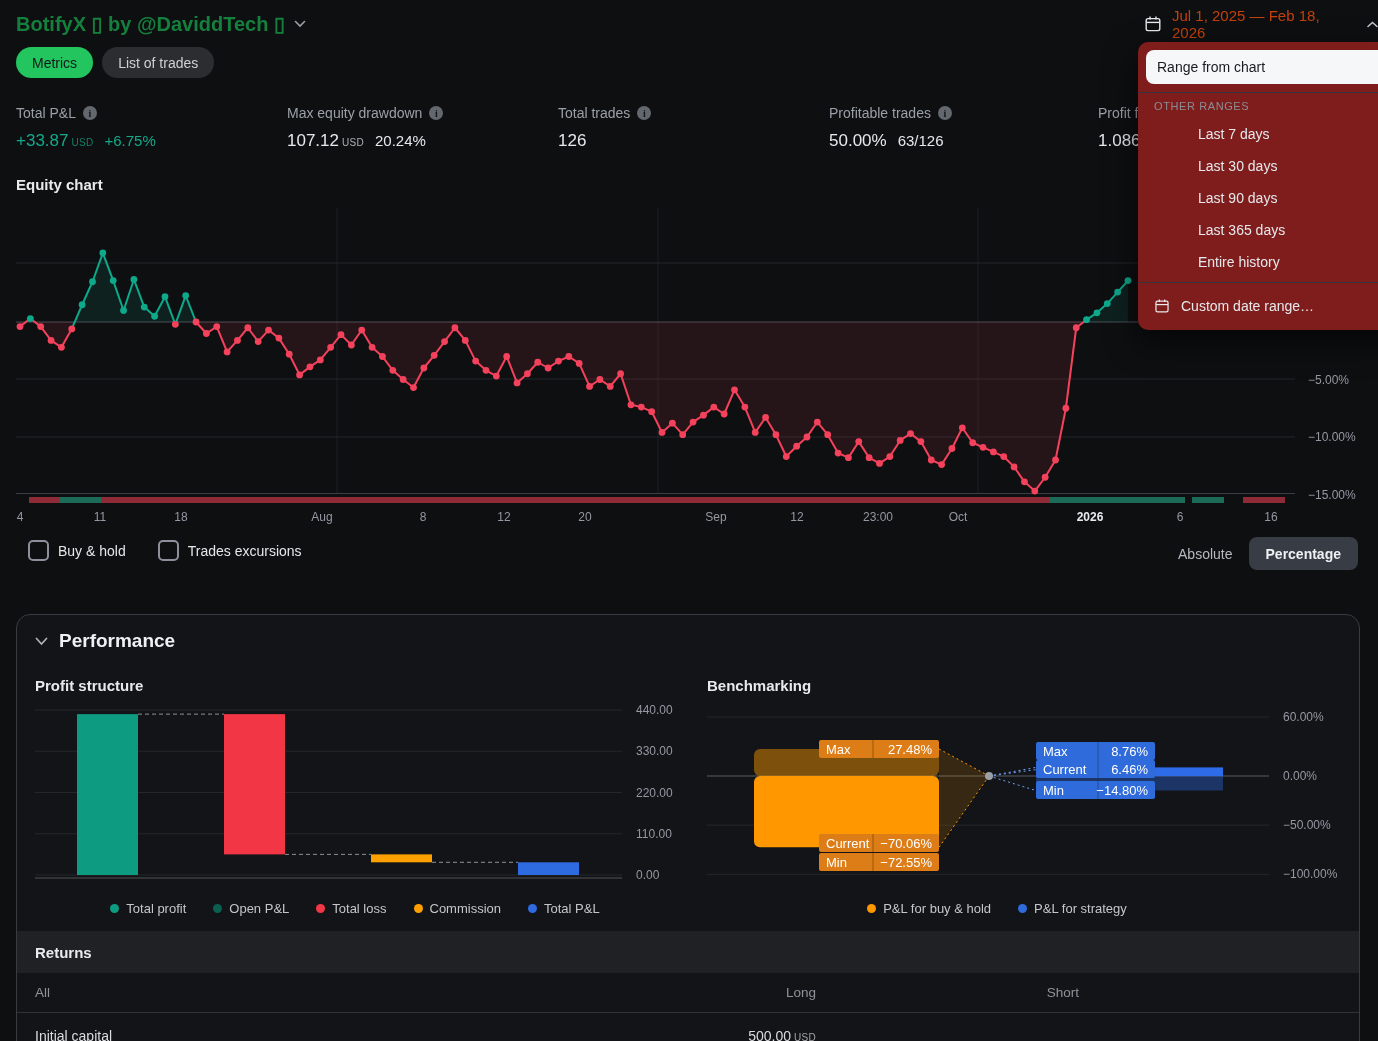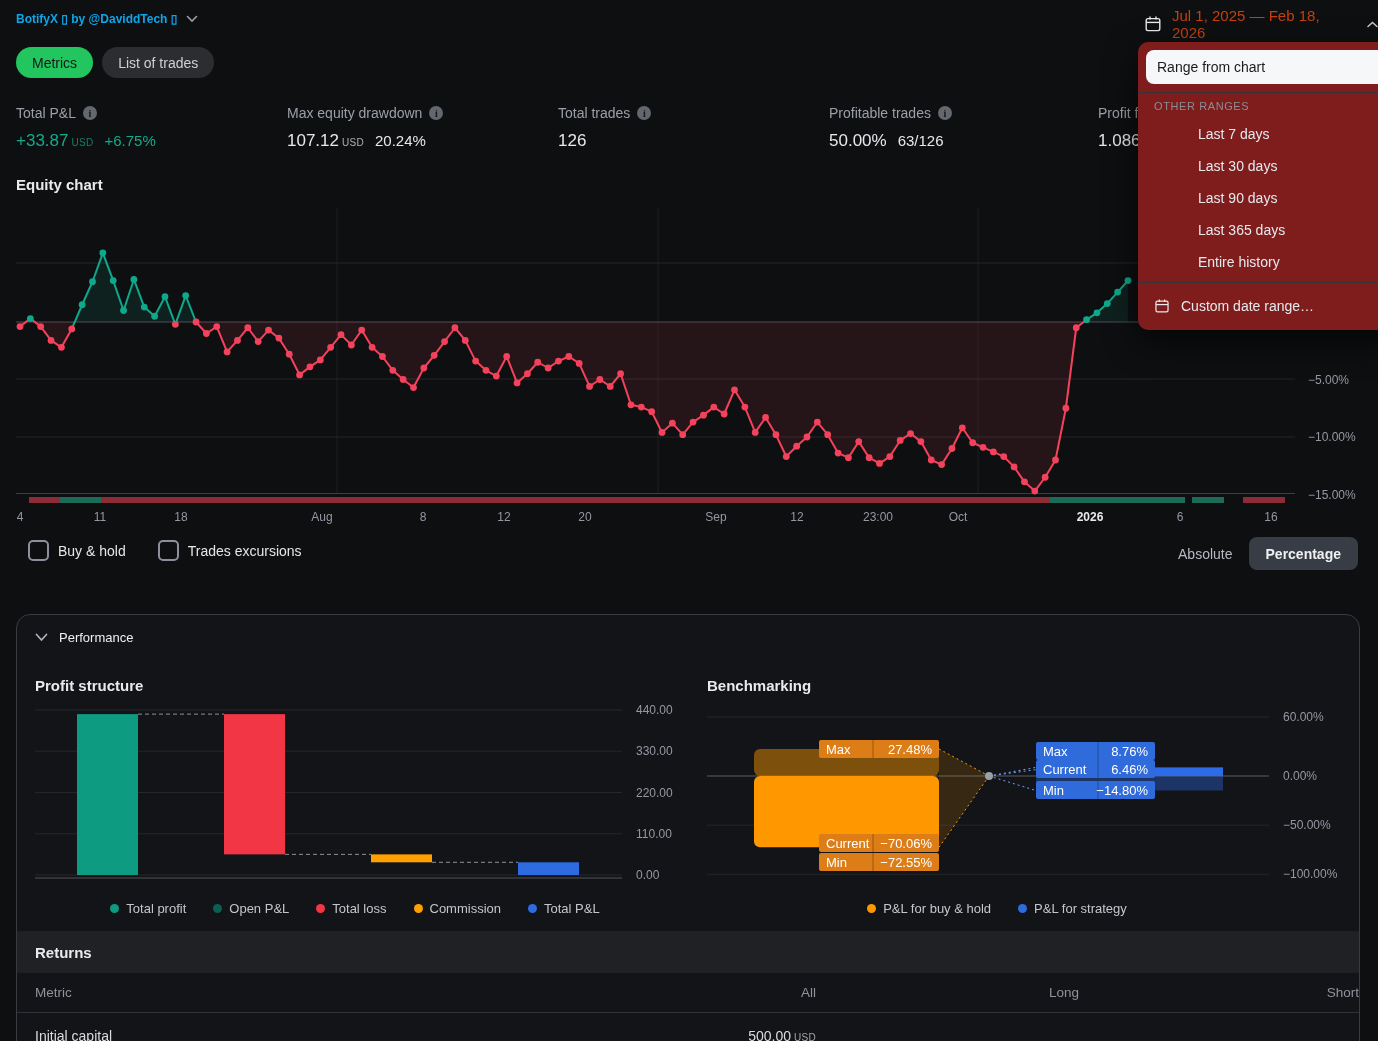--- a/index.html
+++ b/index.html
@@ -1,20 +1,20 @@
 <!DOCTYPE html>
 <html><head>
 <meta charset="utf-8">
 <style>
   html,body{margin:0;padding:0;background:#0b0c0d;overflow:hidden;}
   .page{position:relative;width:1378px;height:1041px;overflow:hidden;background:#0e0f11;
         font-family:"Liberation Sans",sans-serif;-webkit-font-smoothing:antialiased;}
   
   .title-row{position:absolute;left:16px;top:12px;display:flex;align-items:center;gap:9px;}
-  .title{font-size:12px;font-weight:bold;color:#0ea5e9;}
+  .title{font-size:20px;font-weight:bold;color:#15803d;}
   .tabs{position:absolute;left:16px;top:47px;display:flex;gap:9px;}
   .tab{height:31px;padding:0 16px;border-radius:16px;display:flex;align-items:center;
        font-size:14px;background:#2c2d31;color:#cdd0d5;cursor:pointer;}
   .tab.active{background:#22c55e;color:#17181a;}
   
   .metric{position:absolute;top:104px;width:262px;}
   .metric .lbl{display:flex;align-items:center;gap:7px;font-size:14px;color:#9aa0a8;height:18px;}
   .info{width:14px;height:14px;border-radius:50%;background:#63676e;color:#141519;font-size:10px;
         font-weight:bold;display:inline-flex;align-items:center;justify-content:center;
         font-family:"Liberation Serif",serif;cursor:pointer;}
@@ -29,21 +29,21 @@
   .cb{display:flex;align-items:center;gap:9px;font-size:14px;color:#e4e6e9;cursor:pointer;}
   .cb .box{width:17px;height:17px;border:2px solid #8b909c;border-radius:5px;background:transparent;}
   .scale{position:absolute;top:537px;right:20px;display:flex;align-items:center;gap:16px;}
   .scale .abs{font-size:14px;color:#b6b9c1;cursor:pointer;}
   .scale .pct{height:33px;padding:0 17px;border-radius:8px;background:#383c45;color:#eef0f2;
               font-weight:bold;font-size:14px;display:flex;align-items:center;cursor:pointer;}
   
   .card{position:absolute;left:16px;top:614px;width:1344px;height:490px;border:1px solid #3a3b40;
         border-radius:14px;background:#131417;box-sizing:border-box;overflow:hidden;}
   .card-header{position:absolute;left:18px;top:15px;display:flex;align-items:center;gap:11px;cursor:pointer;}
-  .card-title{font-size:13px;font-weight:normal;color:#eef0f2;}
+  .card-title{font-size:19px;font-weight:bold;color:#eef0f2;}
   .sub{position:absolute;top:62px;font-size:15px;font-weight:bold;color:#e7e9eb;}
   #profit-sub{left:18px;} #bench-sub{left:690px;}
   #profit-svg{position:absolute;left:18px;top:82px;}
   #bench-svg{position:absolute;left:690px;top:86px;}
   .legend{position:absolute;top:286px;display:flex;justify-content:center;gap:27px;font-size:13px;color:#c3c6cc;}
   #profit-legend{left:18px;width:640px;}
   #bench-legend{left:690px;width:580px;}
   .legend .li{display:flex;align-items:center;cursor:pointer;}
   .legend .dot{width:9px;height:9px;border-radius:50%;display:inline-block;margin-right:7px;}
   .returns-band{position:absolute;left:0;top:316px;width:100%;height:42px;background:#1f2125;
@@ -501,21 +501,20 @@
       </div>
     <div class="legend" id="bench-legend">
         <span class="li"><span class="dot" style="background: rgb(255, 152, 0);"></span>P&amp;L for buy &amp; hold</span>
         <span class="li"><span class="dot" style="background: rgb(47, 107, 219);"></span>P&amp;L for strategy</span>
       </div>
 
     <div class="returns-band">
       <span class="returns-title">Returns</span>
     </div>
     <div class="rt-grid" id="rt-head">
-        <div class="cell">Metric</div>
         <div class="cell">All</div>
         <div class="cell">Long</div>
         <div class="cell">Short</div>
       </div>
     <div class="rt-grid" id="rt-row">
         <div class="cell">Initial capital</div>
         <div class="cell">500.00<span class="usd">USD</span></div>
         <div class="cell"></div>
         <div class="cell"></div>
       </div>

